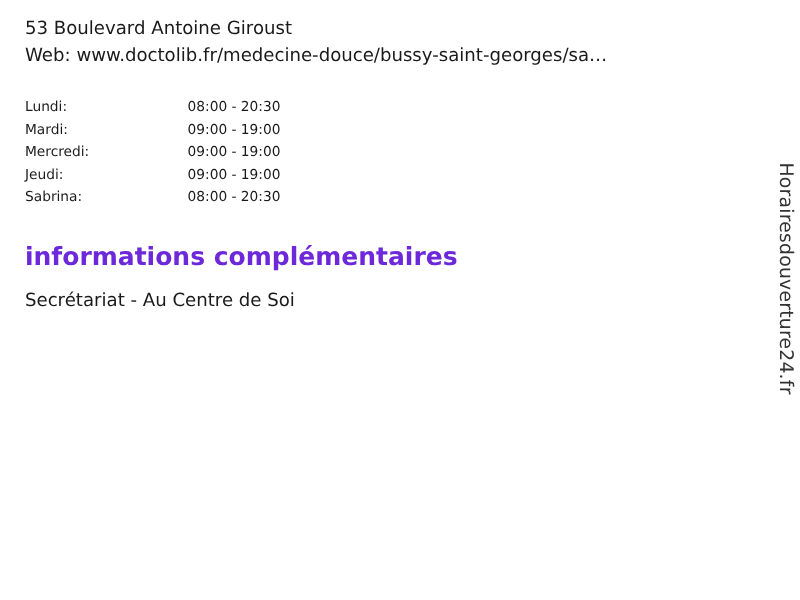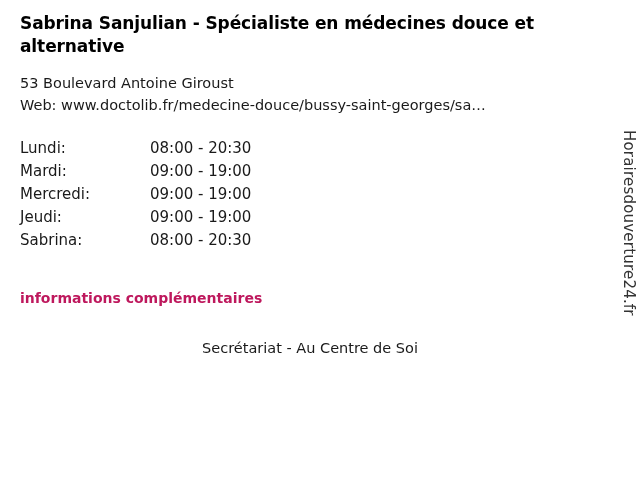--- a/index.html
+++ b/index.html
@@ -48,66 +48,64 @@
     max-width: 580px;
   }
   .section-heading {
     font-size: 14.5px;
     font-weight: bold;
     margin: 0 0 14px 0;
     color: #000000;
   }
   table.hours {
     border-collapse: collapse;
-    font-size: 15px;
-    margin-bottom: 36px;
+    font-size: 11px;
+    margin-bottom: 24px;
   }
   table.hours td {
     padding: 0 0 5px 0;
     vertical-align: top;
     white-space: nowrap;
   }
   td.day {
     width: 130px;
     padding-right: 10px;
   }
   td.time {
     width: 200px;
   }
   .extra-heading {
-    font-size: 14px;
+    font-size: 20px;
     font-weight: bold;
-    margin: 0 0 32px 0;
-    color: #be185d;
+    margin: 0 0 14px 0;
+    color: #6d28d9;
   }
   .extra-text {
     font-size: 14.5px;
     line-height: 1.5;
-    text-align: center;
   }
   .side-label {
     position: absolute;
     right: 2px;
     top: 130px;
     font-size: 15px;
     color: #333333;
     writing-mode: vertical-rl;
     text-orientation: mixed;
     letter-spacing: 0.2px;
     white-space: nowrap;
   }
 </style>
 </head>
 <body>
 
 <div class="page">
 
   <div class="content">
 
-    <h1 class="title">Sabrina Sanjulian - Spécialiste en médecines douce et alternative</h1>
 
     <div class="address-block">
       <div class="address-line">53 Boulevard Antoine Giroust</div>
       <div class="address-line">Web: www.doctolib.fr/medecine-douce/bussy-saint-georges/sa…</div>
     </div>
 
 
     <table class="hours">
       <tbody>
         <tr>

